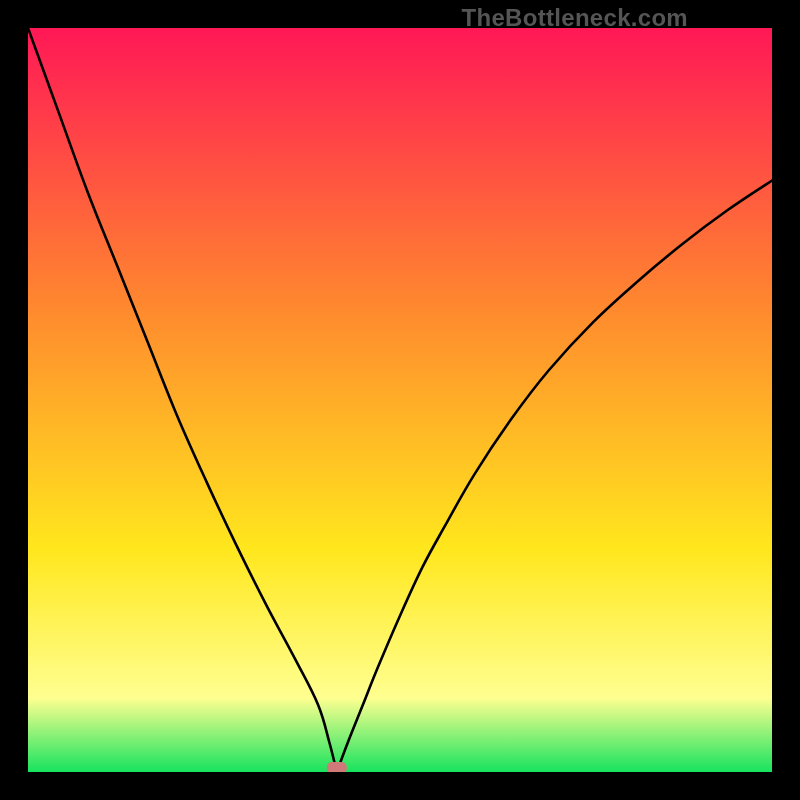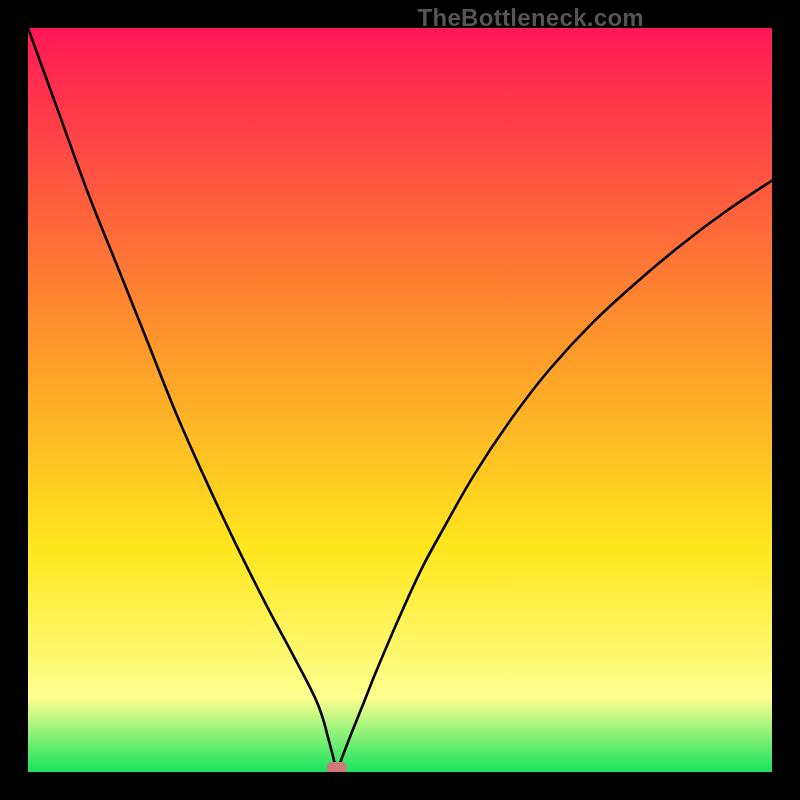--- a/index.html
+++ b/index.html
@@ -9,20 +9,21 @@
     height: 800px;
     background: #000;
     font-family: Arial, Helvetica, sans-serif;
     overflow: hidden;
   }
   .frame {
     position: relative;
     width: 656px;
     height: 800px;
     background: #000;
+    padding-left: 44px;
   }
   .watermark {
     position: absolute;
     top: 4px;
     right: 12px;
     color: #555;
     font-size: 24px;
     font-weight: 600;
     letter-spacing: 0.3px;
     user-select: none;

